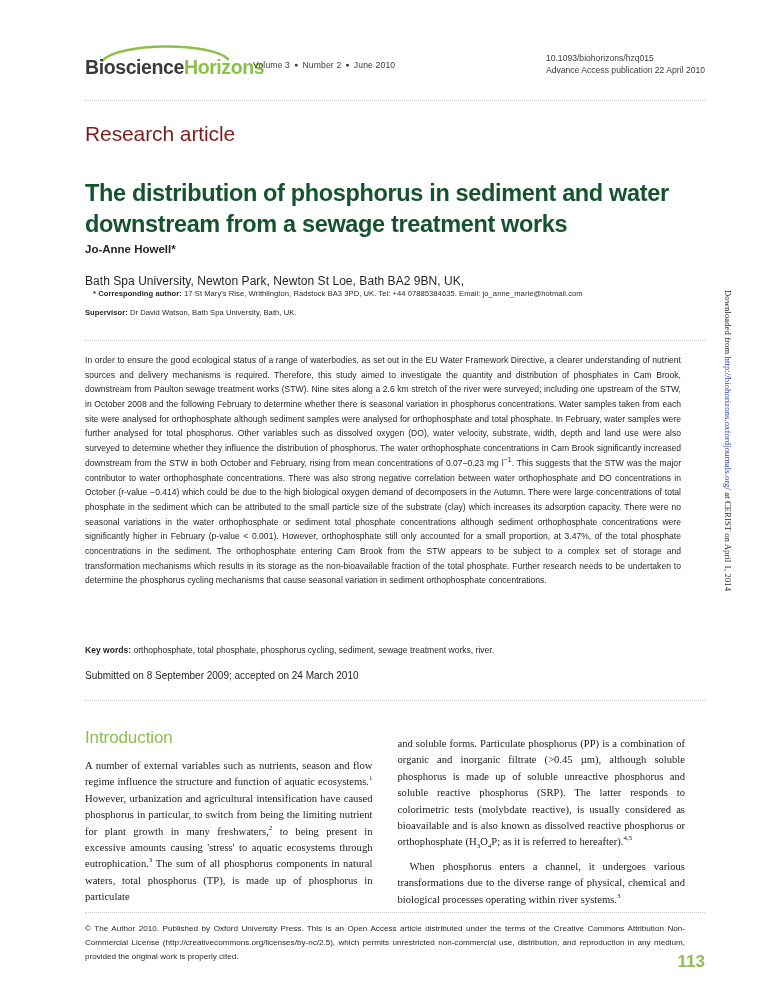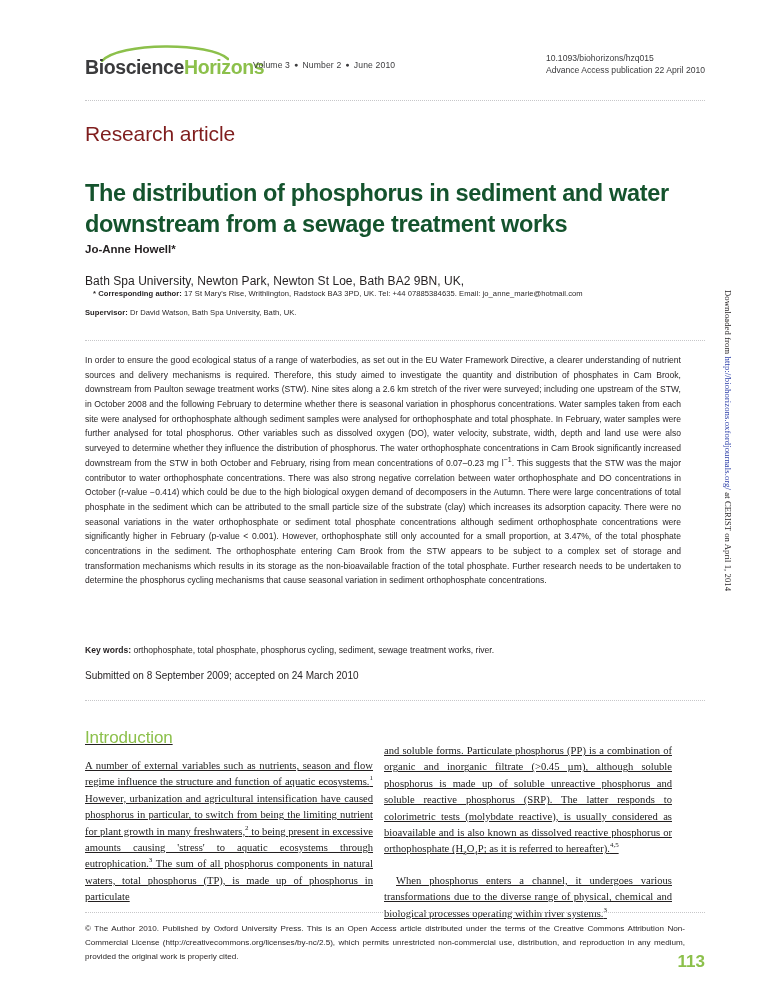--- a/index.html
+++ b/index.html
@@ -190,22 +190,21 @@
     top: 700px;
   }
 
   
   .body-cols {
     position: absolute;
     left: 0;
     top: 728px;
     width: 600px;
     display: flex;
-    gap: 11px;
-    text-decoration: underline;
+    gap: 25px;
   }
   .col {
     width: 288px;
   }
   .section-head {
     font-family: "Liberation Sans", sans-serif;
     font-size: 17px;
     color: #8cc04b;
     margin: 0 0 10px 0;
     font-weight: normal;
@@ -213,21 +212,21 @@
   }
   .body-text {
     font-family: "Liberation Serif", serif;
     font-size: 10.6px;
     line-height: 1.55;
     text-align: justify;
     color: #1a1a1a;
     margin: 0;
   }
   .body-text + .body-text { text-indent: 12px; }
-  .col-right .body-text { margin-top: 15px; }
+  .col-right .body-text { margin-top: 8px; }
   sup { font-size: 7px; vertical-align: super; line-height: 0; }
   sub { font-size: 7px; vertical-align: sub; line-height: 0; }
 
   
   .rule-footer {
     position: absolute;
     left: 0;
     right: 0;
     top: 912px;
   }

